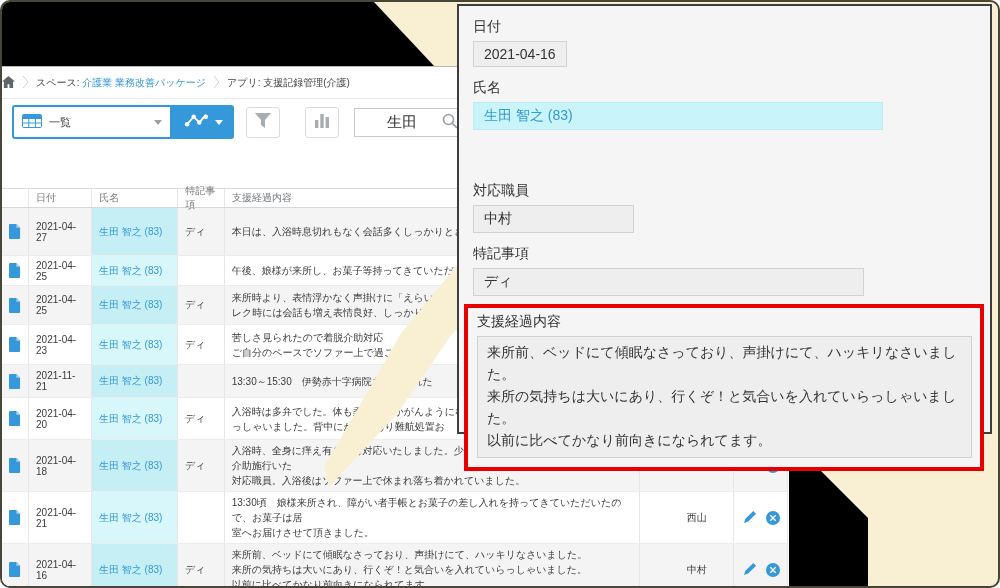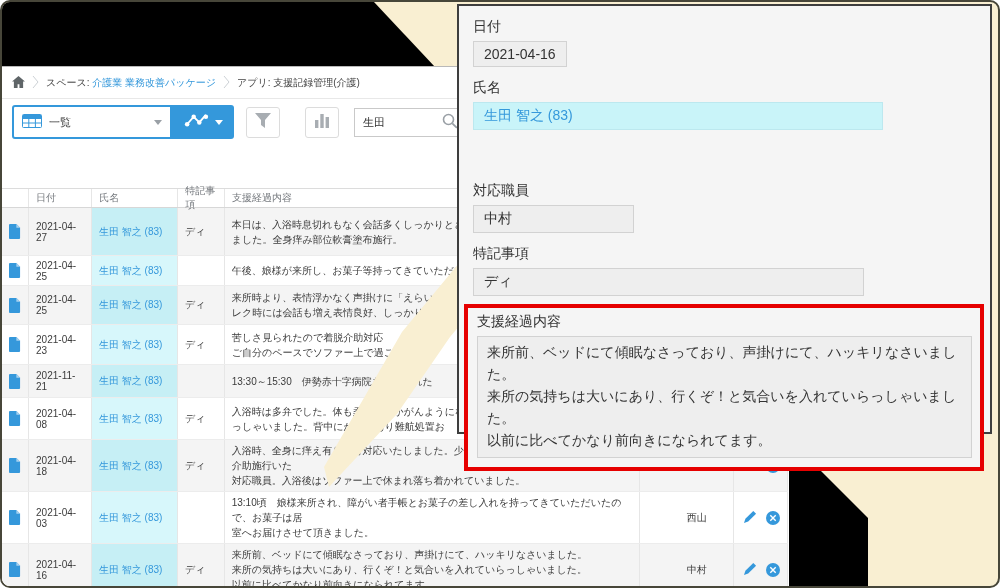--- a/index.html
+++ b/index.html
@@ -7,37 +7,37 @@
         border:2px solid #474639;border-radius:10px;overflow:hidden;}
   
   .black-tl{position:absolute;left:0;top:0;width:433px;height:65px;background:#000;
             clip-path:polygon(0 0,372px 0,433px 65px,0 65px);z-index:0;}
   .black-br{position:absolute;left:785px;top:435px;width:81px;height:153px;background:#000;
             clip-path:polygon(2px 2px,81px 81px,81px 153px,2px 153px);z-index:2;}
   .wedge{position:absolute;left:0;top:0;width:1000px;height:588px;z-index:3;pointer-events:none;}
   
   .window{position:absolute;left:0;top:64px;width:787px;height:522px;background:#fff;
           border-top:1px solid #b9b9b9;z-index:1;}
-  .breadcrumb{height:31px;display:flex;align-items:center;padding-left:10px;gap:7px;
+  .breadcrumb{height:31px;display:flex;align-items:center;gap:7px;
               border-bottom:1px solid #e8e8e8;font-size:10px;color:#444;}
   .breadcrumb .lnk{color:#3598db;}
   .bc-chev{display:inline-block;}
   .toolbar{position:absolute;left:0;top:38px;height:36px;width:100%;}
   .viewbox{position:absolute;left:10px;top:0;width:160px;height:34px;box-sizing:border-box;
            background:#fff;border:2px solid #3498db;border-radius:3px 0 0 3px;display:flex;
            align-items:center;padding:0 8px;gap:7px;font-size:11px;color:#333;}
   .viewbox .spring{flex:1}
   .bluebtn{position:absolute;left:170px;top:0;width:62px;height:34px;background:#3498db;
            border-radius:0 3px 3px 0;display:flex;align-items:center;justify-content:center;gap:6px;}
   .toolbtn{position:absolute;top:2px;width:34px;height:31px;box-sizing:border-box;background:#fff;
            border:1px solid #dcdcdc;border-radius:3px;display:flex;align-items:center;justify-content:center;}
   .searchbox{position:absolute;left:352px;top:3px;width:110px;height:29px;box-sizing:border-box;
              background:#fff;border:1px solid #c9c9c9;display:flex;align-items:center;}
-  .searchbox input{border:none;outline:none;width:78px;font-size:11px;color:#333;padding:0 0 0 8px;
-                   font-family:inherit;background:transparent;}
+  .searchbox input{border:none;outline:none;width:78px;font-size:15px;color:#333;padding:0 0 0 8px;
+                   font-family:inherit;background:transparent;text-align:center;}
   .chev{width:0;height:0;border:4px solid transparent;border-top:5px solid #9aa0a6;margin-top:5px;}
   .chev.w{border-top-color:#fff;}
   
   .table{position:absolute;left:0;top:121px;width:786px;}
   .trow{display:flex;align-items:center;border-bottom:1px solid #ececec;}
   .thead{border-top:1px solid #dcdcdc;border-bottom:1px solid #d7d7d7;background:#fff;
          height:18px;align-items:center;}
   .thead .c{font-size:10px;color:#75797e;}
   .c{box-sizing:border-box;border-right:1px solid #e6e6e6;padding:3px 7px;font-size:10px;
      color:#3b3b3b;align-self:stretch;display:flex;align-items:center;}
@@ -175,21 +175,20 @@
             </svg>
           </div>
         <div class="c c-date">2021-04-27</div>
         <div class="c c-name">
             <span class="namelink">生田 智之 (83)</span>
           </div>
         <div class="c c-note">ディ</div>
         <div class="c c-content">
             <div class="lines">
               <div>本日は、入浴時息切れもなく会話多くしっかりとされて</div>
-              <div>ました。全身痒み部位軟膏塗布施行。</div>
             </div>
           </div>
         <div class="c c-staff"></div>
         <div class="c c-act">
             <span><svg width="13" height="13" viewBox="0 0 14 14">
                 <path d="M0 14l1.5-4.5L10 1l3 3-8.5 8.5z" fill="#3598db"></path>
               </svg></span>
             <span class="xcirc">
               <svg width="14" height="14" viewBox="0 0 15 15">
                 <circle cx="7.5" cy="7.5" r="7.5" fill="#3598db"></circle>
@@ -325,21 +324,21 @@
           </div>
       </div>
 
       <div class="trow wrow" style="min-height:41px">
         <div class="c c-icon">
             <svg width="12" height="15" viewBox="0 0 13 16">
               <path d="M1 0h7l4 4v11a1 1 0 0 1-1 1H1a1 1 0 0 1-1-1V1a1 1 0 0 1 1-1z" fill="#3598db"></path>
               <path d="M8 0l4 4H8z" fill="#a9d2ef"></path>
             </svg>
           </div>
-        <div class="c c-date">2021-04-08</div>
+        <div class="c c-date">2021-04-20</div>
         <div class="c c-name">
             <span class="namelink">生田 智之 (83)</span>
           </div>
         <div class="c c-note">ディ</div>
         <div class="c c-content">
             <div class="lines">
               <div>入浴時は多弁でした。体も柔らかくかがんようになって</div>
               <div>っしゃいました。背中にかゆみあり難航処置お</div>
             </div>
           </div>
@@ -389,28 +388,28 @@
           </div>
       </div>
 
       <div class="trow wrow" style="min-height:42px">
         <div class="c c-icon">
             <svg width="12" height="15" viewBox="0 0 13 16">
               <path d="M1 0h7l4 4v11a1 1 0 0 1-1 1H1a1 1 0 0 1-1-1V1a1 1 0 0 1 1-1z" fill="#3598db"></path>
               <path d="M8 0l4 4H8z" fill="#a9d2ef"></path>
             </svg>
           </div>
-        <div class="c c-date">2021-04-03</div>
+        <div class="c c-date">2021-04-21</div>
         <div class="c c-name">
             <span class="namelink">生田 智之 (83)</span>
           </div>
         <div class="c c-note"></div>
         <div class="c c-content">
             <div class="lines">
-              <div>13:10頃　娘様来所され、障がい者手帳とお菓子の差し入れを持ってきていただいたので、お菓子は居</div>
+              <div>13:30頃　娘様来所され、障がい者手帳とお菓子の差し入れを持ってきていただいたので、お菓子は居</div>
               <div>室へお届けさせて頂きました。</div>
             </div>
           </div>
         <div class="c c-staff">西山</div>
         <div class="c c-act">
             <span><svg width="13" height="13" viewBox="0 0 14 14">
                 <path d="M0 14l1.5-4.5L10 1l3 3-8.5 8.5z" fill="#3598db"></path>
               </svg></span>
             <span class="xcirc">
               <svg width="14" height="14" viewBox="0 0 15 15">

